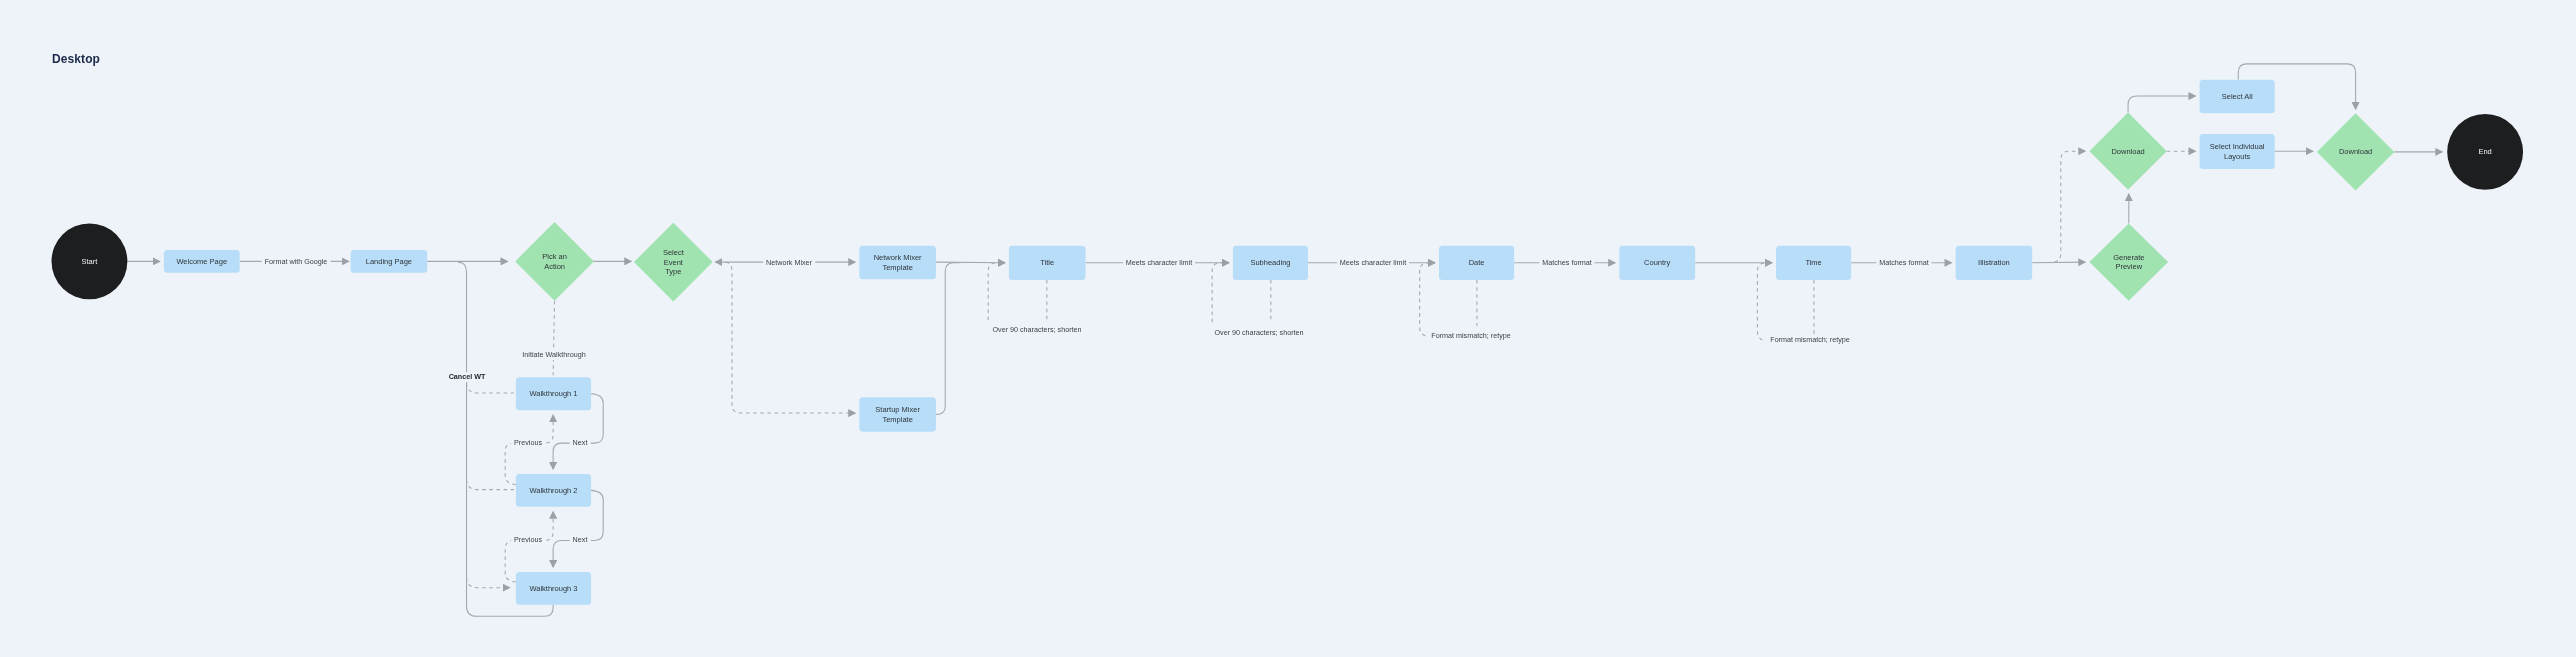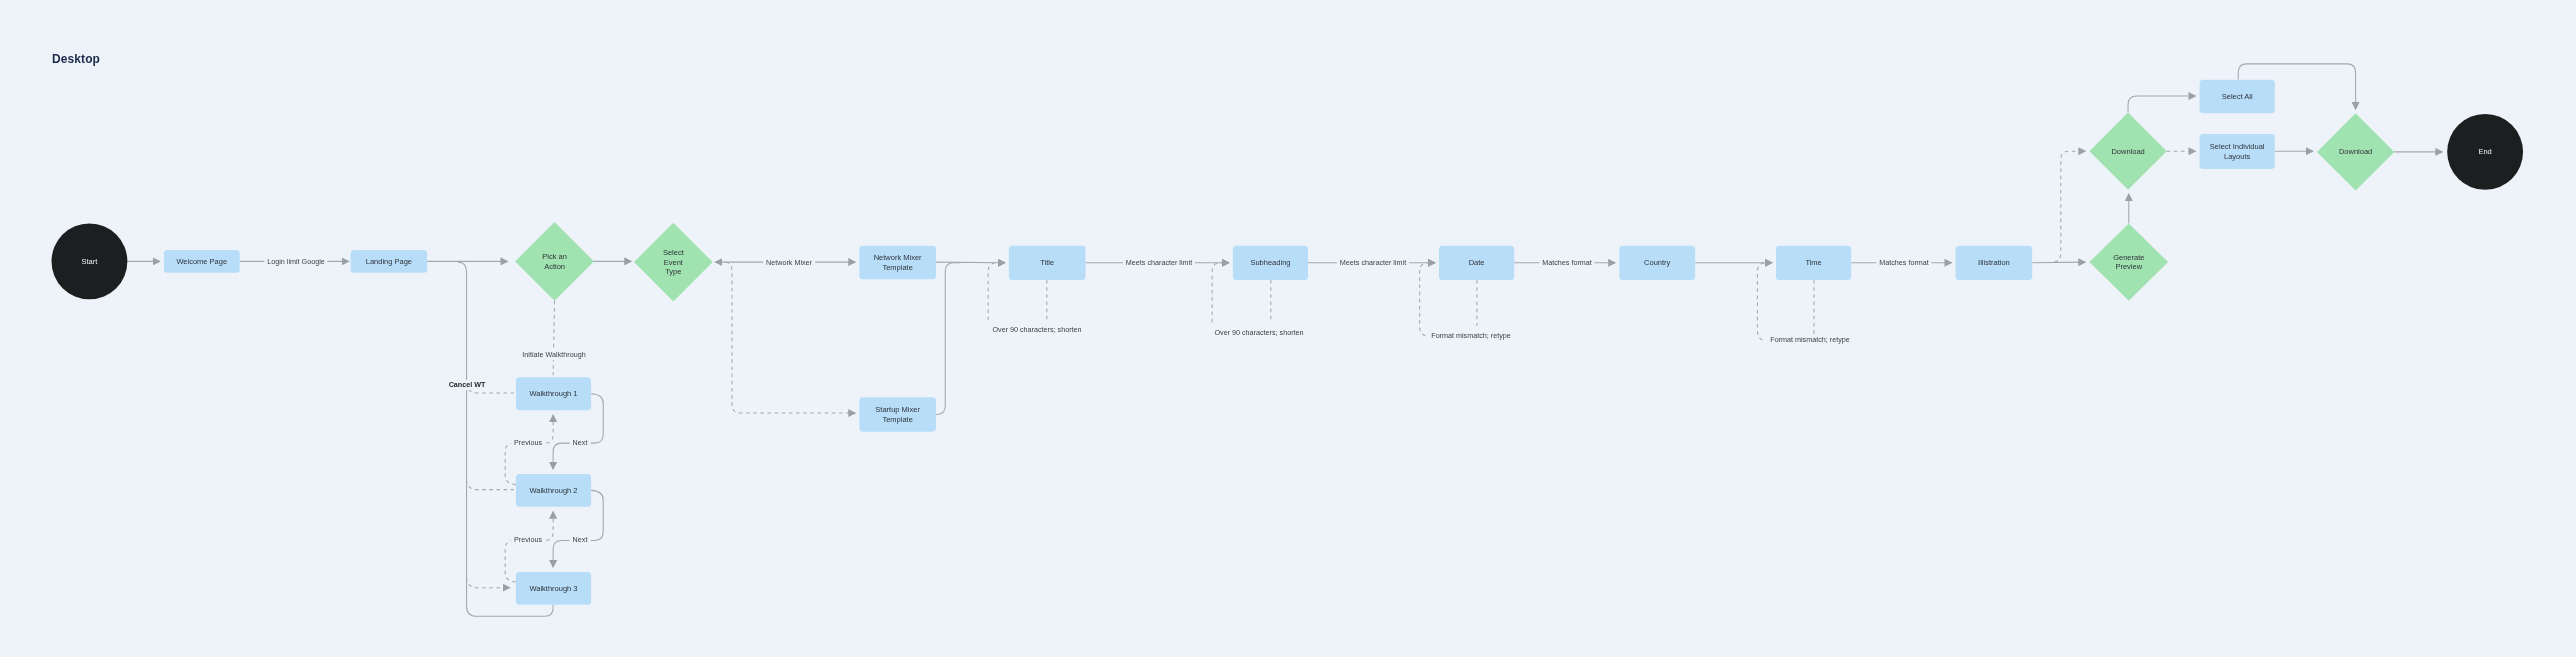--- a/index.html
+++ b/index.html
@@ -164,31 +164,31 @@
           <rect x="721" y="662" width="105" height="46" rx="5" class="node-rect"></rect>
           <text x="773.5" text-anchor="middle" class="node-label"><tspan x="773.5" y="688.5">Walkthrough 2</tspan></text>
         </g>
         <g>
           <rect x="721" y="799" width="105" height="46" rx="5" class="node-rect"></rect>
           <text x="773.5" text-anchor="middle" class="node-label"><tspan x="773.5" y="825.5">Walkthrough 3</tspan></text>
         </g>
       </g>
   </svg>
   <div id="labels-layer">
-      <div class="elabel" style="left: 296px; top: 262px;">Login limit Google</div>
+      <div class="elabel" style="left: 296px; top: 262px;">Format with Google</div>
       <div class="elabel" style="left: 789px; top: 263px;">Network Mixer</div>
       <div class="elabel" style="left: 1037px; top: 330px;">Over 90 characters; shorten</div>
       <div class="elabel" style="left: 1159px; top: 263px;">Meets character limit</div>
       <div class="elabel" style="left: 1259px; top: 333px;">Over 90 characters; shorten</div>
       <div class="elabel" style="left: 1373px; top: 263px;">Meets character limit</div>
       <div class="elabel" style="left: 1471px; top: 336px;">Format mismatch; retype</div>
       <div class="elabel" style="left: 1567px; top: 263px;">Matches format</div>
       <div class="elabel" style="left: 1810px; top: 340px;">Format mismatch; retype</div>
       <div class="elabel" style="left: 1904px; top: 263px;">Matches format</div>
       <div class="elabel" style="left: 554px; top: 338px; margin-top: 17px;">Initiate Walkthrough</div>
       <div class="elabel" style="left: 580px; top: 443px;">Next</div>
       <div class="elabel" style="left: 528px; top: 443px;">Previous</div>
       <div class="elabel" style="left: 580px; top: 540px;">Next</div>
       <div class="elabel" style="left: 528px; top: 540px;">Previous</div>
-      <div class="elabel bold" style="left: 467px; top: 385px;">Cancel WT</div>
+      <div class="elabel bold" style="left: 467px; top: 377px;">Cancel WT</div>
     </div>
 </div>
 
 
 </body></html>

